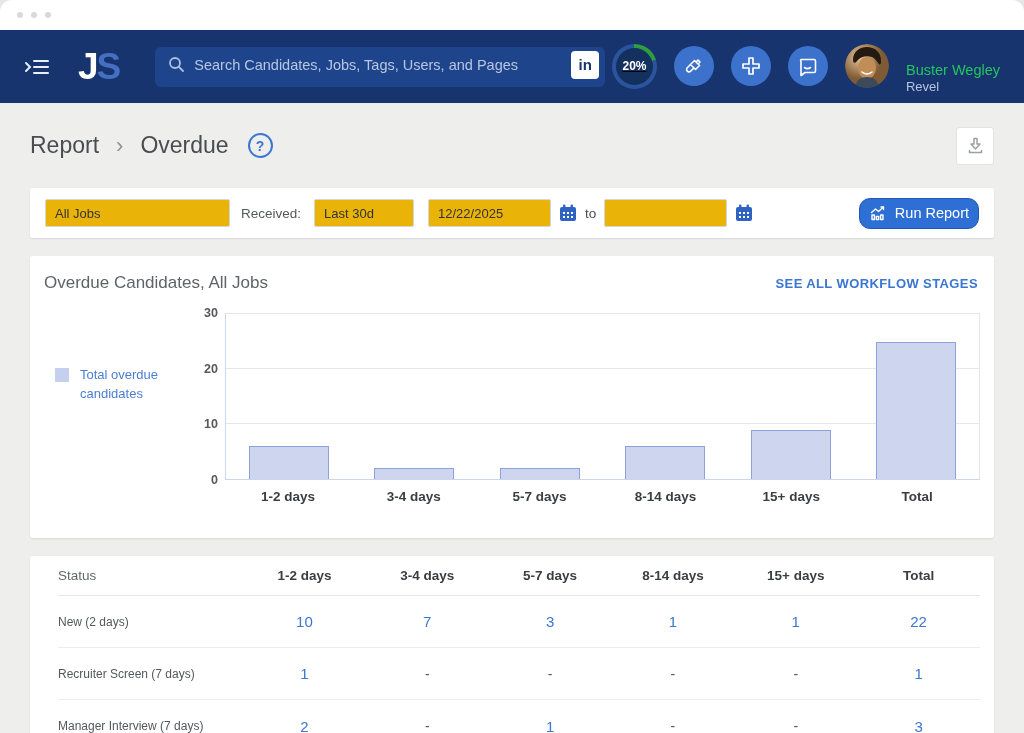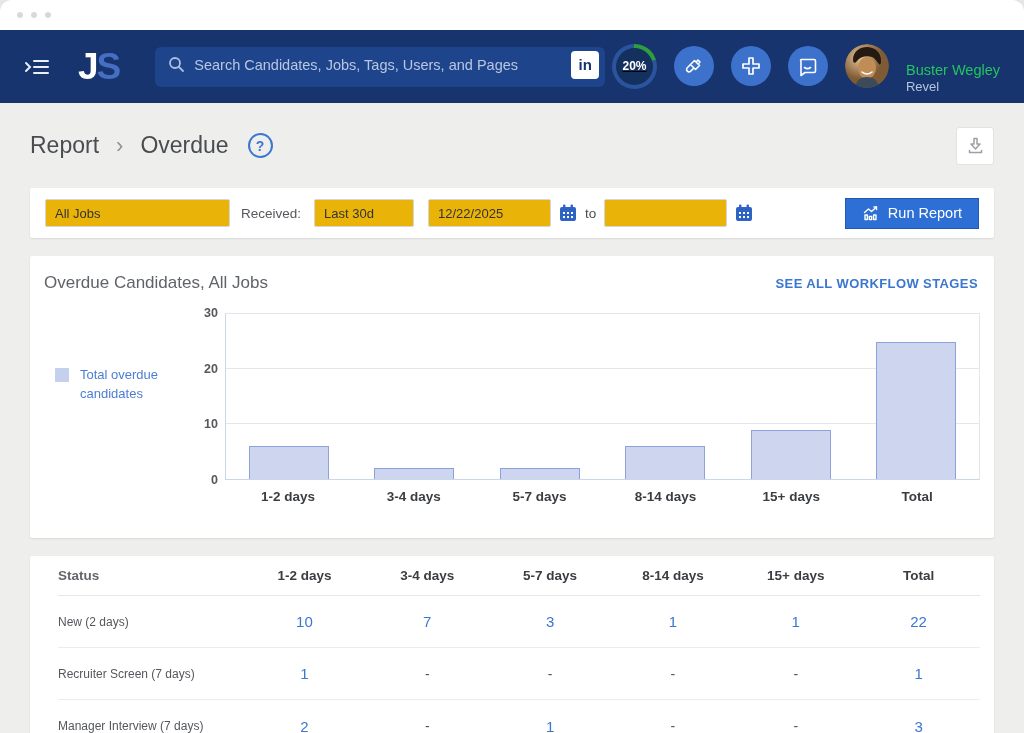--- a/index.html
+++ b/index.html
@@ -43,21 +43,21 @@
   
   .filter-card { height:50px; display:flex; align-items:center; padding:0 15px; }
   .fbox { height:28px; border:1px solid #d6d6d6; border-radius:2px; font-size:13px; color:#333; padding:0 9px; background:#eab308; display:flex; align-items:center; font-family:"Liberation Sans",sans-serif; }
   .f-jobs { width:185px; }
   .f-label { font-size:13.5px; color:#55585c; margin:0 13px 0 11px; }
   .f-range { width:100px; margin-right:14px; }
   .f-date { width:123px; }
   input.fbox { outline:none; }
   .cal-icon { margin:0 7px; display:flex; cursor:pointer; }
   .to-label { font-size:13.5px; color:#4a4d51; margin-right:8px; }
-  .run-btn { margin-left:auto; height:31px; background:#2e6fd6; border:1px solid #2257b4; border-radius:0; color:#ffffff; font-size:14.5px; padding:0 16px; display:flex; align-items:center; gap:8px; cursor:pointer; font-family:"Liberation Sans",sans-serif;text-align:center; }
+  .run-btn { margin-left:auto; height:31px; background:#2e6fd6; border:1px solid #2257b4; border-radius:11px; color:#ffffff; font-size:14.5px; padding:0 9px; display:flex; align-items:center; gap:8px; cursor:pointer; font-family:"Liberation Sans",sans-serif;text-align:center; }
 
   
   .chart-card { margin-top:18px; height:282px; position:relative; }
   .chart-head { display:flex; justify-content:space-between; align-items:center; padding:17px 16px 0 14px; }
   .chart-title { font-size:17px; color:#606368; }
   .chart-link { font-size:13px; font-weight:bold; letter-spacing:.4px; color:#3b76d1; text-decoration:none; }
   .legend { position:absolute; left:25px; top:110px; display:flex; gap:11px; width:140px; }
   .legend .swatch { width:14px; height:14px; background:#c5cfee; margin-top:2px; flex:0 0 auto; }
   .legend .ltext { color:#4b7ed3; font-size:13px; line-height:1.45; width:100px; }
   .plot { position:absolute; left:195px; top:57px; width:755px; height:167px; border:1px solid #e4e6e9; border-left-color:#c9d6ec; border-bottom-color:#c9d6ec; }
@@ -68,21 +68,21 @@
   .y-axis { position:absolute; left:140px; top:57px; width:48px; height:167px; }
   .ytick { position:absolute; right:0; transform:translateY(50%); font-size:12.5px; font-weight:bold; color:#54575c; }
   .x-labels { position:absolute; left:195px; top:233px; width:755px; display:flex; }
   .xlabel { flex:1; text-align:center; font-size:13.5px; font-weight:bold; color:#3a3d42; }
 
   
   .table-card { margin-top:18px; min-height:210px; padding:0 14px 0 28px; }
   .tr-grid { display:grid; grid-template-columns:185px repeat(6, 1fr); align-items:center; }
   .thead { height:40px; border-bottom:1px solid #e7e7e7; }
   .th { text-align:center; font-size:13.5px; font-weight:bold; color:#3a3d42; }
-  .th.status-col { text-align:left; font-weight:bold; color:#63666b; font-size:13.5px; }
+  .th.status-col { text-align:left; font-weight:normal; color:#63666b; font-size:13.5px; }
   .tr { height:52px; border-bottom:1px solid #ededec; }
   .tr:last-child { border-bottom:none; }
   .td { text-align:center; font-size:15px; }
   .td.status-col { text-align:left; font-size:12px; color:#54575c; }
   .td.num { color:#3b76d1; cursor:pointer; }
   .td.dash { color:#54575c; font-size:14px; }
 </style>
 </head>
 <body>
 

